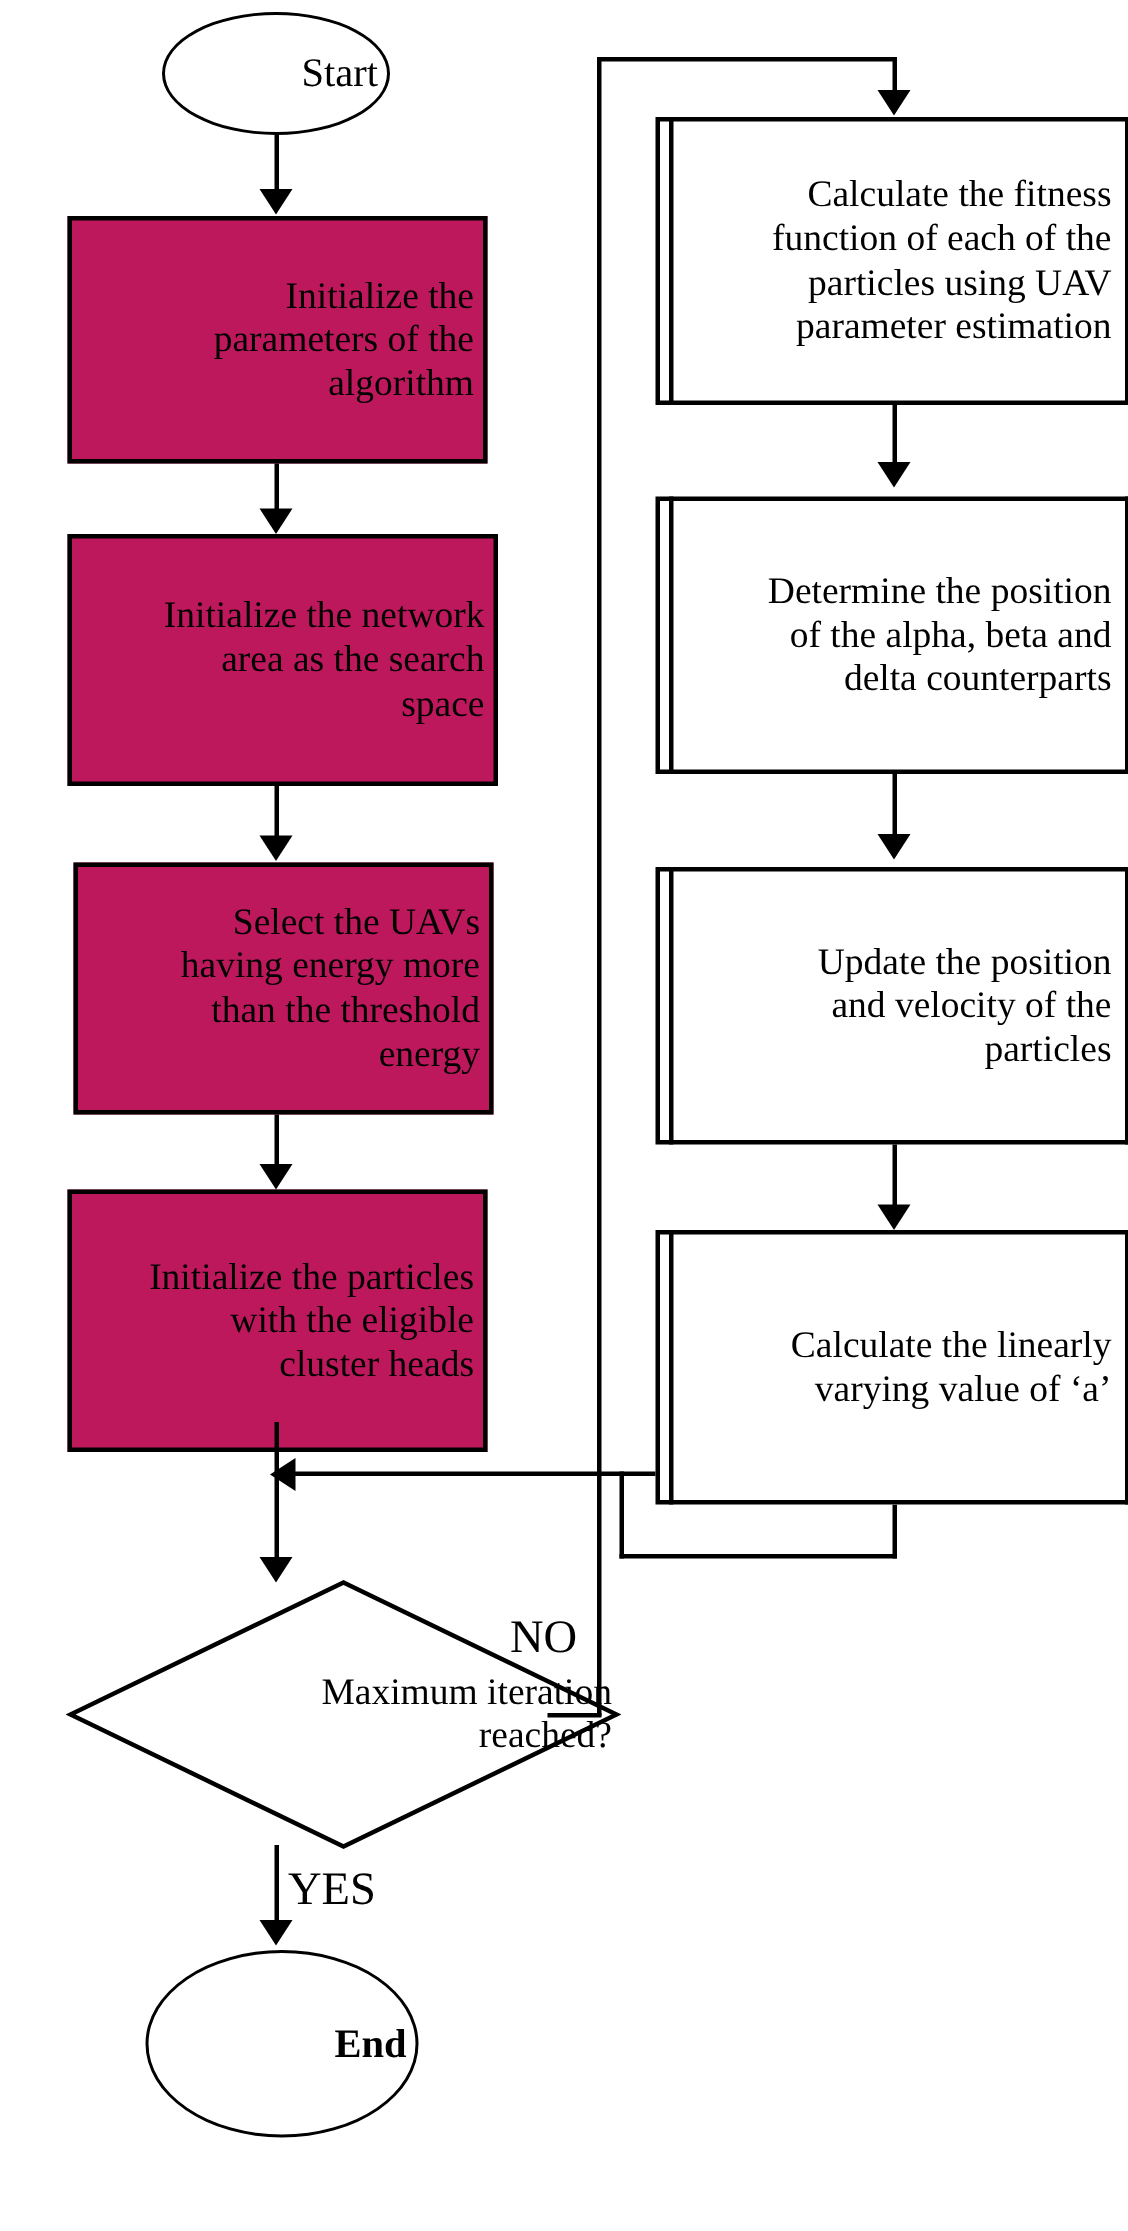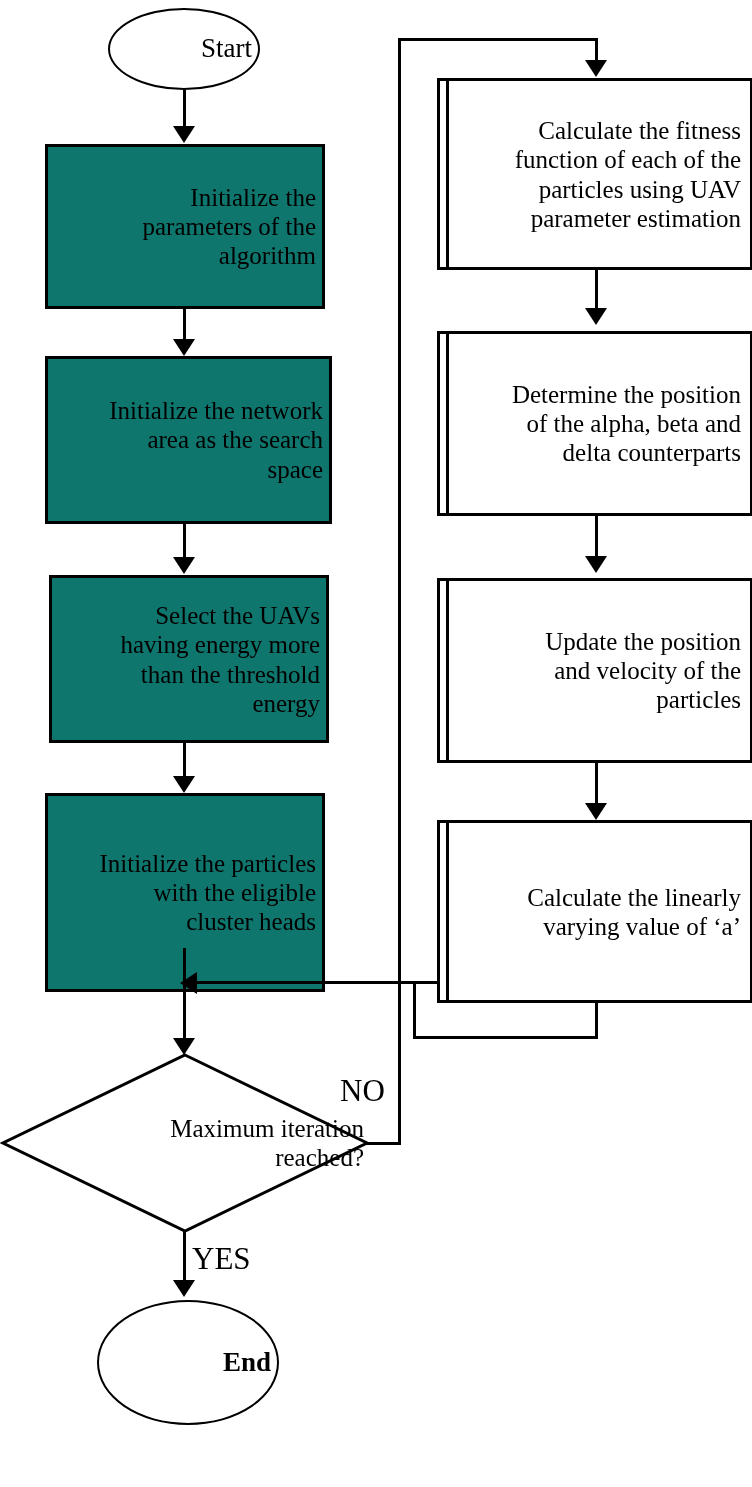--- a/index.html
+++ b/index.html
@@ -26,21 +26,21 @@
     border:2px solid #000;
     border-radius:50%;
     background:#fff;
     box-sizing:border-box;
   }
 
   
   .box{
     position:absolute;
     border:3px solid #000;
-    background:#0f766e;
+    background:#be185d;
     box-sizing:border-box;
   }
 
   
   .pbox{
     position:absolute;
     border:3px solid #000;
     background:#fff;
     box-sizing:border-box;
   }
@@ -54,21 +54,21 @@
   .pbox::after{
     content:"";
     position:absolute;
     right:6px;top:-3px;bottom:-3px;
     width:0;
     border-right:3px solid #000;
   }
   .pbox .node-text{padding-left:18px;padding-right:18px;}
 
   
-  .diamond-wrap{position:absolute;}
+  .diamond-wrap{position:absolute;padding-left:44px;}
   .diamond-wrap svg{display:block;}
   .diamond-wrap .node-text{font-size:25px;}
 
   
   .vline{position:absolute;width:0;border-left:3px solid #000;}
   .hline{position:absolute;height:0;border-top:3px solid #000;}
 
   .arrow-down{
     position:absolute;width:0;height:0;
     border-left:11px solid transparent;
@@ -122,21 +122,21 @@
   <div class="box" style="left:49px;top:575px;width:280px;height:168px;">
     <div class="node-text">Select the UAVs
 having energy more
 than the threshold
 energy</div>
   </div>
 
   <div class="vline" style="left:183px;top:743px;height:40px;"></div>
   <div class="arrow-down" style="left:173px;top:776px;"></div>
 
-  <div class="box" style="left:45px;top:793px;width:280px;height:199px;">
+  <div class="box" style="left:45px;top:793px;width:280px;height:175px;">
     <div class="node-text">Initialize the particles
 with the eligible
 cluster heads</div>
   </div>
 
   <div class="vline" style="left:183px;top:948px;height:96px;"></div>
   <div class="arrow-down" style="left:173px;top:1038px;"></div>
 
   <div class="diamond-wrap" style="left:0px;top:1052px;width:370px;height:182px;">
     <svg width="370" height="182" viewBox="0 0 370 182">

